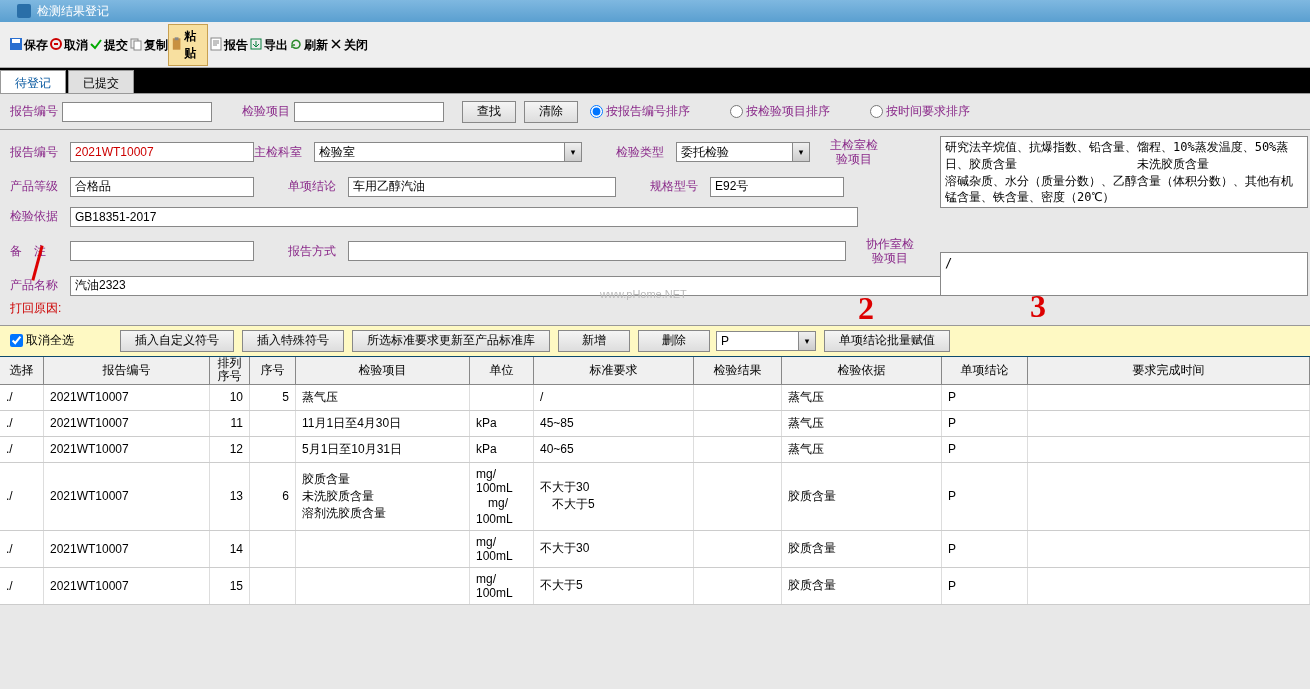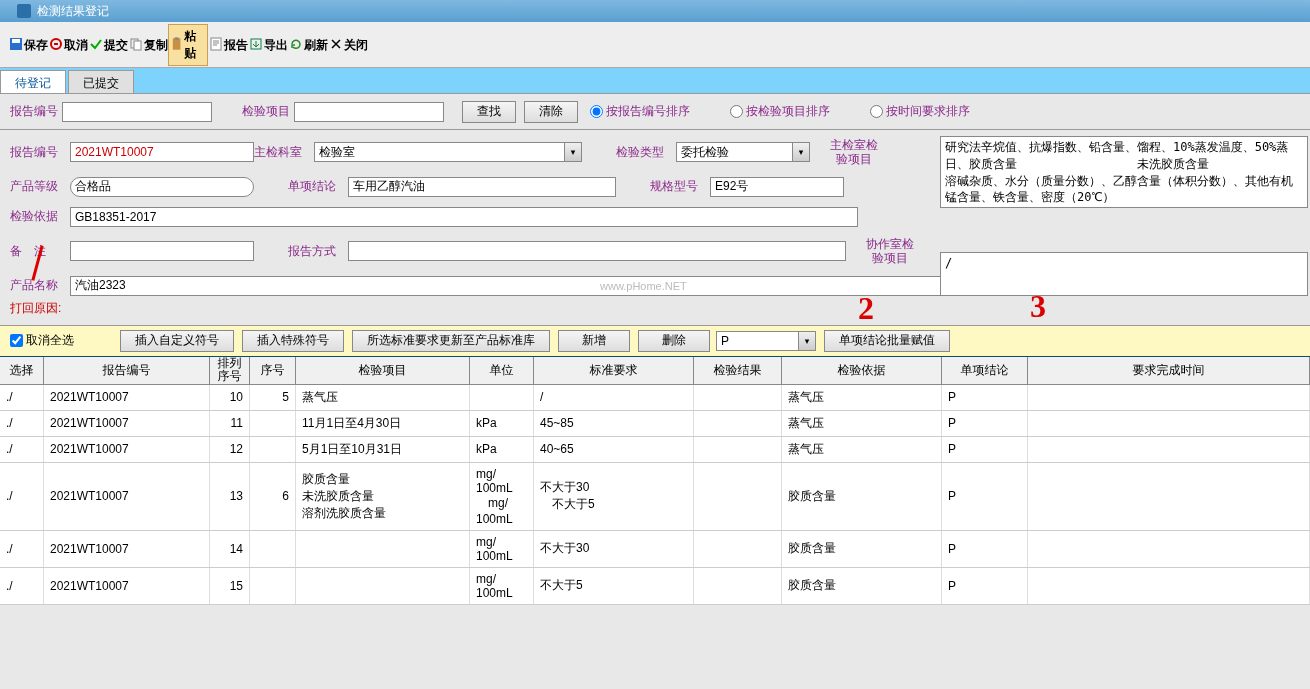--- a/index.html
+++ b/index.html
@@ -7,21 +7,21 @@
 
 .title-bar { height: 22px; background: linear-gradient(to bottom, #7fb8e0, #5a9fd0); color: #fff; display: flex; align-items: center; padding: 0 17px; }
 .title-icon { width: 14px; height: 14px; background: #2a6fa8; border-radius: 2px; margin-right: 6px; }
 
 .toolbar { height: 46px; background: #eeeeee; border-bottom: 1px solid #aaa; display: flex; padding: 2px 8px 0; }
 .tool-btn { display: flex; flex-direction: row; align-items: center; justify-content: center; width: 40px; height: 42px; cursor: pointer; font-weight: bold; }
 .tool-btn.paste { background: #f8e0a0; border: 1px solid #c8a050; }
 .tool-ico { width: 16px; height: 16px; margin-bottom: 2px; }
 .tool-lbl { font-size: 12px; color: #000; }
 
-.tab-bar { height: 26px; background: #7dd3fc; border-bottom: 1px solid #999; display: flex; padding-top: 2px; }
+.tab-bar { height: 26px; background: #000000; border-bottom: 1px solid #999; display: flex; padding-top: 2px; }
 .tab { padding: 4px 14px; border: 1px solid #999; border-bottom: none; background: #e0e0e0; margin-right: 2px; cursor: pointer; }
 .tab.active { background: #fff; color: #0a5aa0; }
 
 .search-row { height: 36px; background: #e8e8e8; display: flex; align-items: center; padding: 0 10px; border-bottom: 1px solid #999; }
 .lbl { color: #8a2a8a; margin-right: 4px; white-space: nowrap; }
 .inp { border: 1px solid #888; background: #fff; height: 20px; padding: 0 4px; font-size: 12px; }
 .btn { border: 1px solid #888; background: linear-gradient(#f5f5f5,#ddd); height: 22px; padding: 0 14px; cursor: pointer; font-size: 12px; }
 .radio-wrap { display: flex; align-items: center; margin-left: 12px; color: #8a2a8a; cursor: pointer; }
 .radio-wrap input { margin-right: 3px; }
 
@@ -164,42 +164,42 @@
     <div class="combo">
         <input class="inp" style="width: 116px;" value="委托检验">
         <div class="combo-btn">▾</div>
       </div>
     <span class="lbl" style="margin-left:14px;width:60px;text-align:center;line-height:1.2">主检室检<br>验项目</span>
     <textarea class="txtarea" style="width: 368px; height: 72px; position: absolute; right: 2px; top: 6px;">研究法辛烷值、抗爆指数、铅含量、馏程、10%蒸发温度、50%蒸日、胶质含量　　　　　　　　　　未洗胶质含量　　　　　　　溶碱杂质、水分（质量分数）、乙醇含量（体积分数）、其他有机锰含量、铁含量、密度（20℃）</textarea>
   </div>
 
   <div class="form-row">
     <span class="lbl" style="width:56px">产品等级</span>
-    <input class="inp" style="width: 184px; border-radius: 10px;" value="合格品">
+    <input class="inp" style="width: 184px;" value="合格品">
     <span class="lbl" style="margin-left:34px;width:56px">单项结论</span>
     <input class="inp" style="width: 268px;" value="车用乙醇汽油">
     <span class="lbl" style="margin-left:34px;width:56px">规格型号</span>
     <input class="inp" style="width: 134px;" value="E92号">
   </div>
 
   <div class="form-row">
     <span class="lbl" style="width:56px">检验依据</span>
     <input class="inp" style="width: 788px;" value="GB18351-2017">
   </div>
 
   <div class="form-row">
     <span class="lbl" style="width:56px">备　注</span>
     <input class="inp" style="width: 184px;">
     <span class="lbl" style="margin-left:34px;width:56px">报告方式</span>
     <input class="inp" style="width: 498px;">
     <span class="lbl" style="margin-left:14px;width:60px;text-align:center;line-height:1.2">协作室检<br>验项目</span>
     <textarea class="txtarea" style="width: 368px; height: 44px; position: absolute; right: 2px; top: 122px;">/</textarea>
   </div>
 
-  <div style="position:absolute;left:600px;top:150px;color:#bbb;font-size:11px">www.pHome.NET</div>
+  <div style="position:absolute;left:600px;top:158px;color:#bbb;font-size:11px">www.pHome.NET</div>
 
   <div class="form-row" style="margin-bottom:4px">
     <span class="lbl" style="width:56px">产品名称</span>
     <input class="inp" style="width: 892px;" value="汽油2323">
   </div>
 
   <div class="form-row" style="margin-bottom:0">
     <span style="color:#c00;width:56px">打回原因:</span>
   </div>
 

